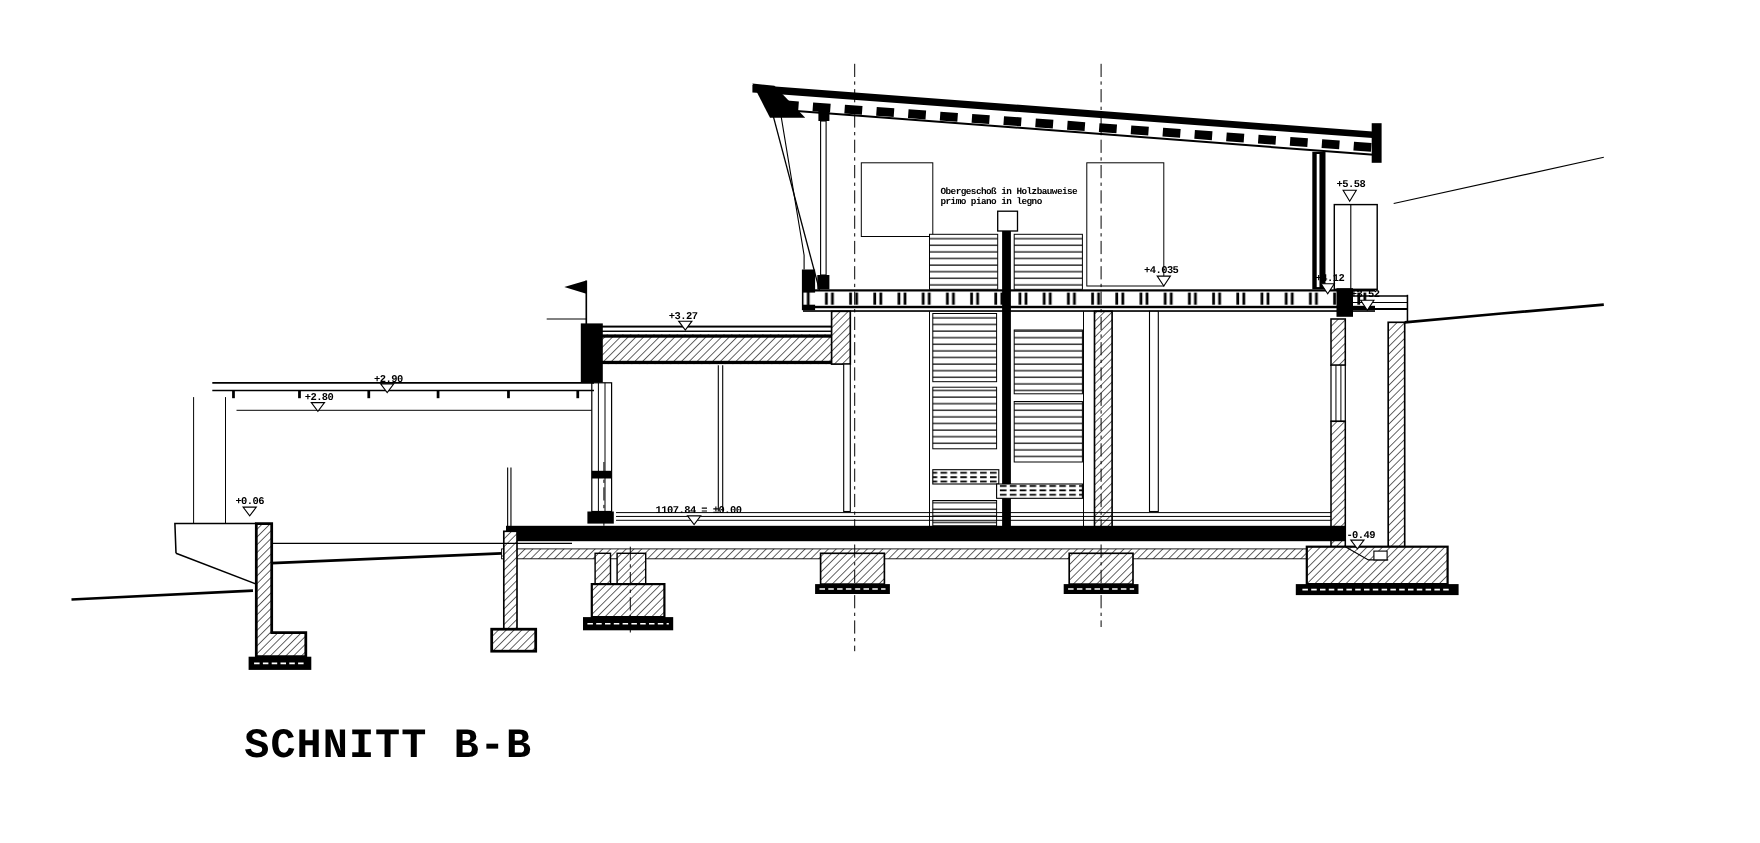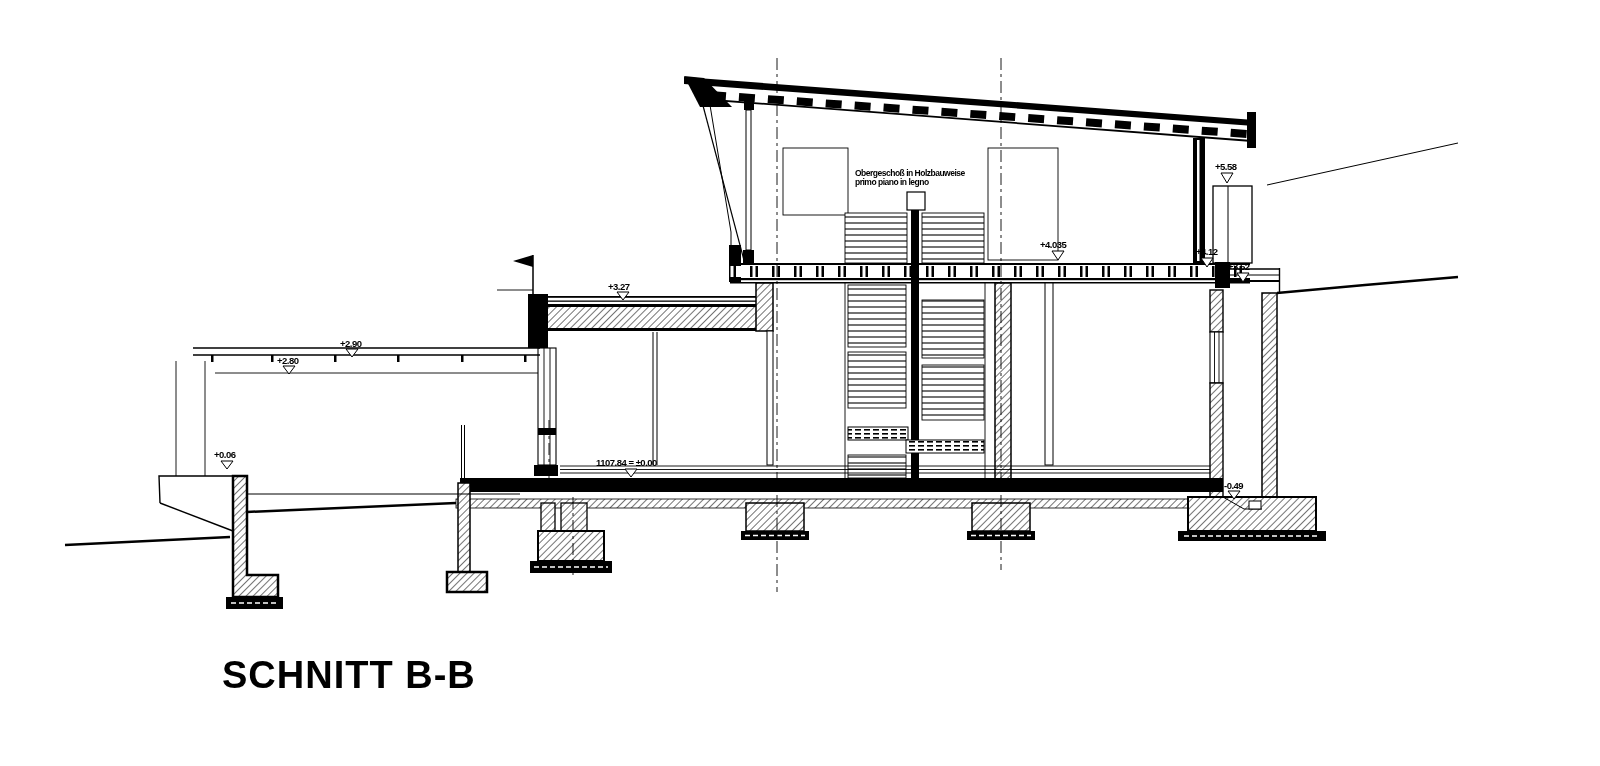--- a/index.html
+++ b/index.html
@@ -1,17 +1,17 @@
 <!DOCTYPE html>
 <html><head>
 <meta charset="utf-8">
 <style>
   html,body{margin:0;padding:0;background:#ffffff;}
   #stage{position:relative;width:1600px;height:766px;background:#ffffff;overflow:hidden;
-         font-family:Liberation Sans, sans-serif;}
+         font-family:Liberation Mono, monospace;}
   svg{position:absolute;left:0;top:0;}
   text{fill:#000;}
   .lvl{font-size:9.5px;font-weight:bold;letter-spacing:-0.5px;}
   .note{font-size:8.5px;font-weight:bold;letter-spacing:-0.5px;}
   .title{font-size:38px;font-weight:bold;letter-spacing:1px;}
 </style>
 </head>
 <body>
 
 <div id="stage">

